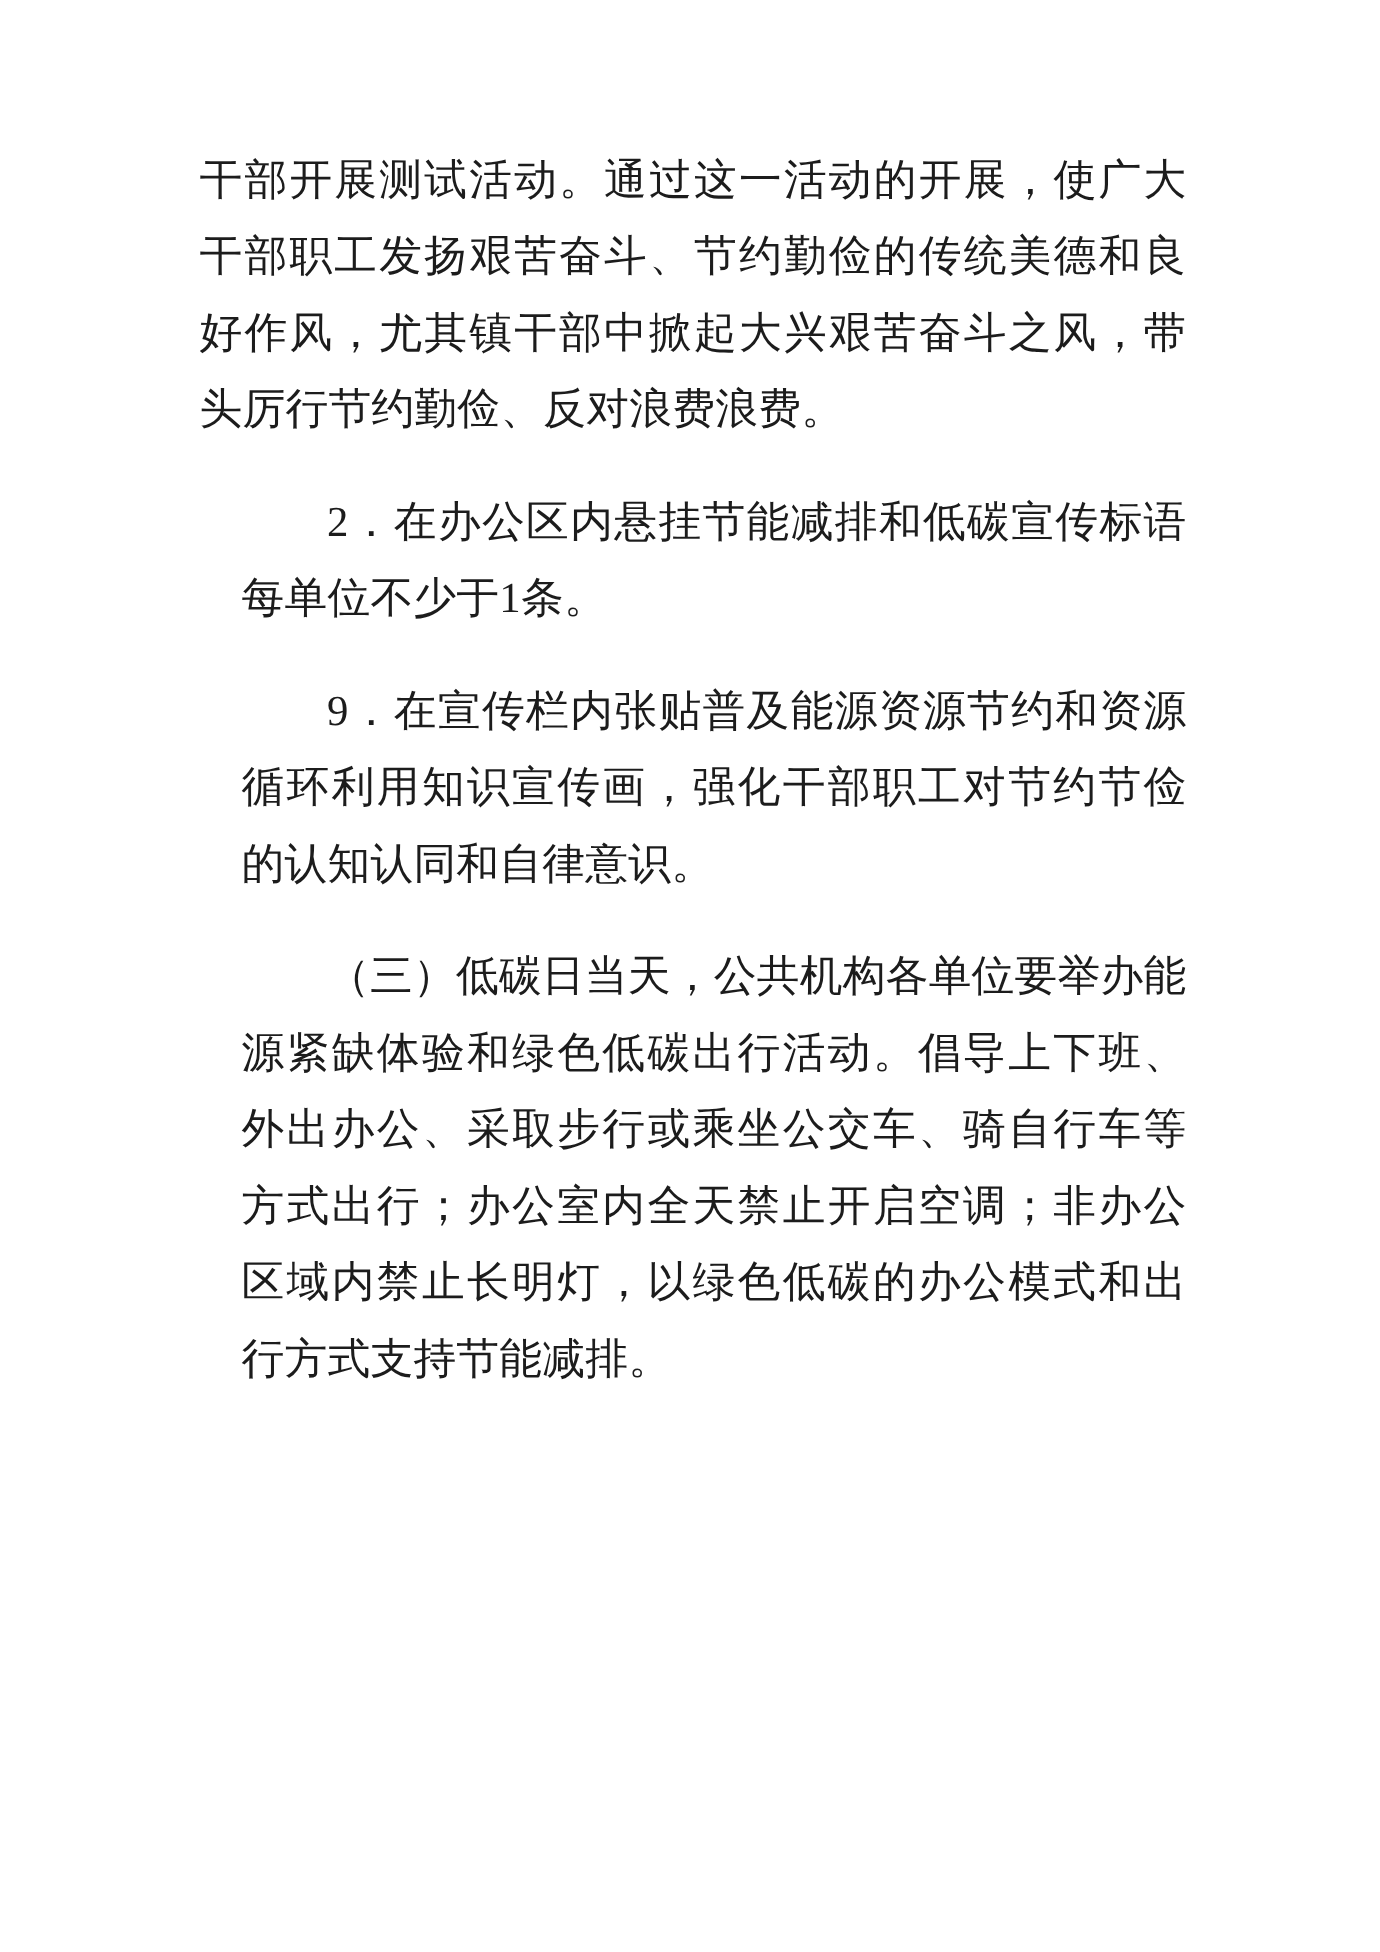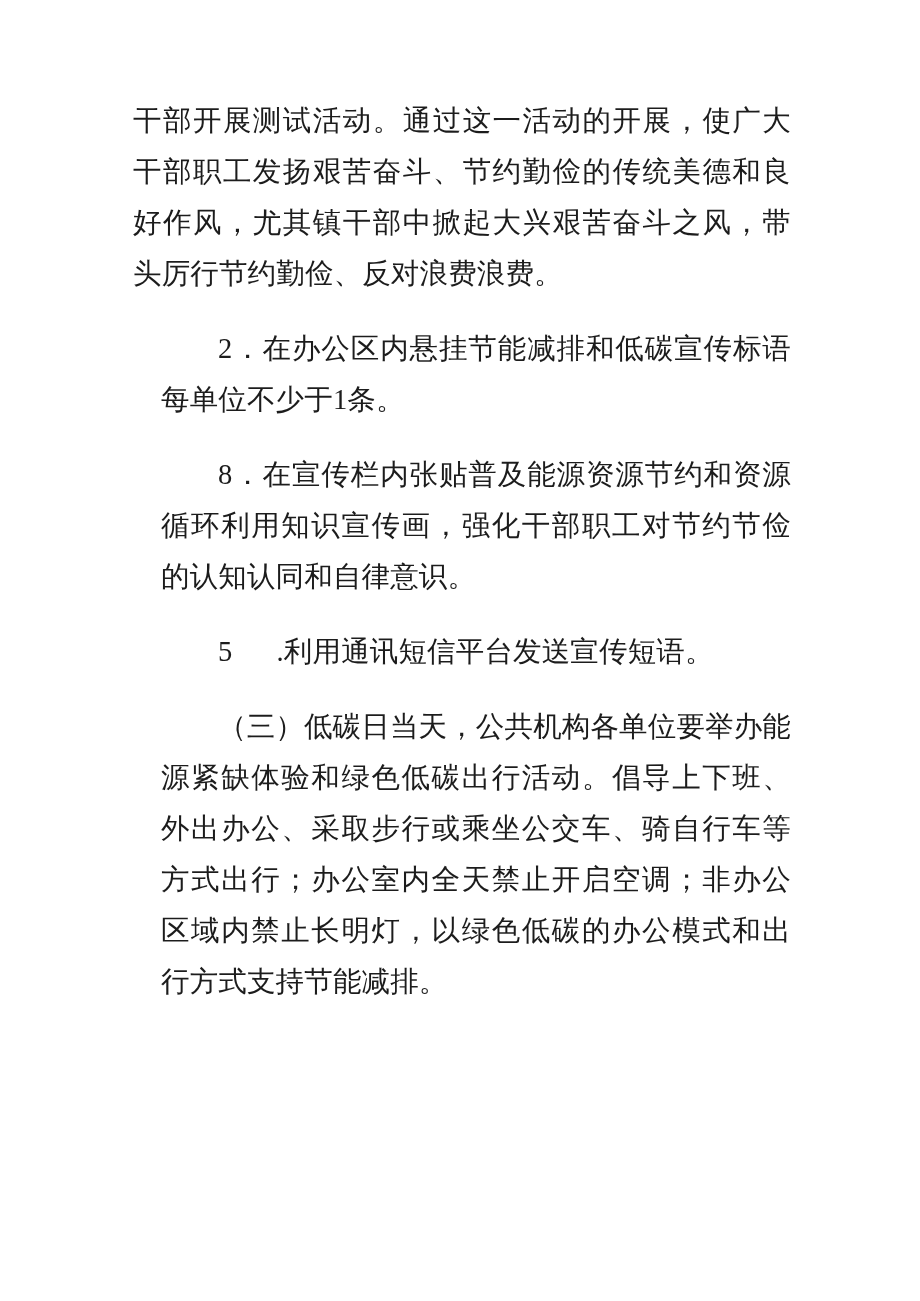--- a/index.html
+++ b/index.html
@@ -60,22 +60,21 @@
 </head>
 <body>
 
 <div class="page">
   <div class="text-block">
 
     <p class="para">干部开展测试活动。通过这一活动的开展，使广大干部职工发扬艰苦奋斗、节约勤俭的传统美德和良好作风，尤其镇干部中掀起大兴艰苦奋斗之风，带头厉行节约勤俭、反对浪费浪费。</p>
 
     <p class="para indent gap">2．在办公区内悬挂节能减排和低碳宣传标语每单位不少于1条。</p>
 
-    <p class="para indent gap">8．在宣传栏内张贴普及能源资源节约和资源循环利用知识宣传画，强化干部职工对节约节俭的认知认同和自律意识。</p>
+    <p class="para indent gap">9．在宣传栏内张贴普及能源资源节约和资源循环利用知识宣传画，强化干部职工对节约节俭的认知认同和自律意识。</p>
 
 
-    <p class="para indent gap"><span class="digit">5</span><span class="numgap"></span><span>.利用通讯短信平台发送宣传短语。</span></p>
 
 
     <p class="para indent gap">（三）低碳日当天，公共机构各单位要举办能源紧缺体验和绿色低碳出行活动。倡导上下班、外出办公、采取步行或乘坐公交车、骑自行车等方式出行；办公室内全天禁止开启空调；非办公区域内禁止长明灯，以绿色低碳的办公模式和出行方式支持节能减排。</p>
 
   </div>
 </div>
 
 </body></html>

